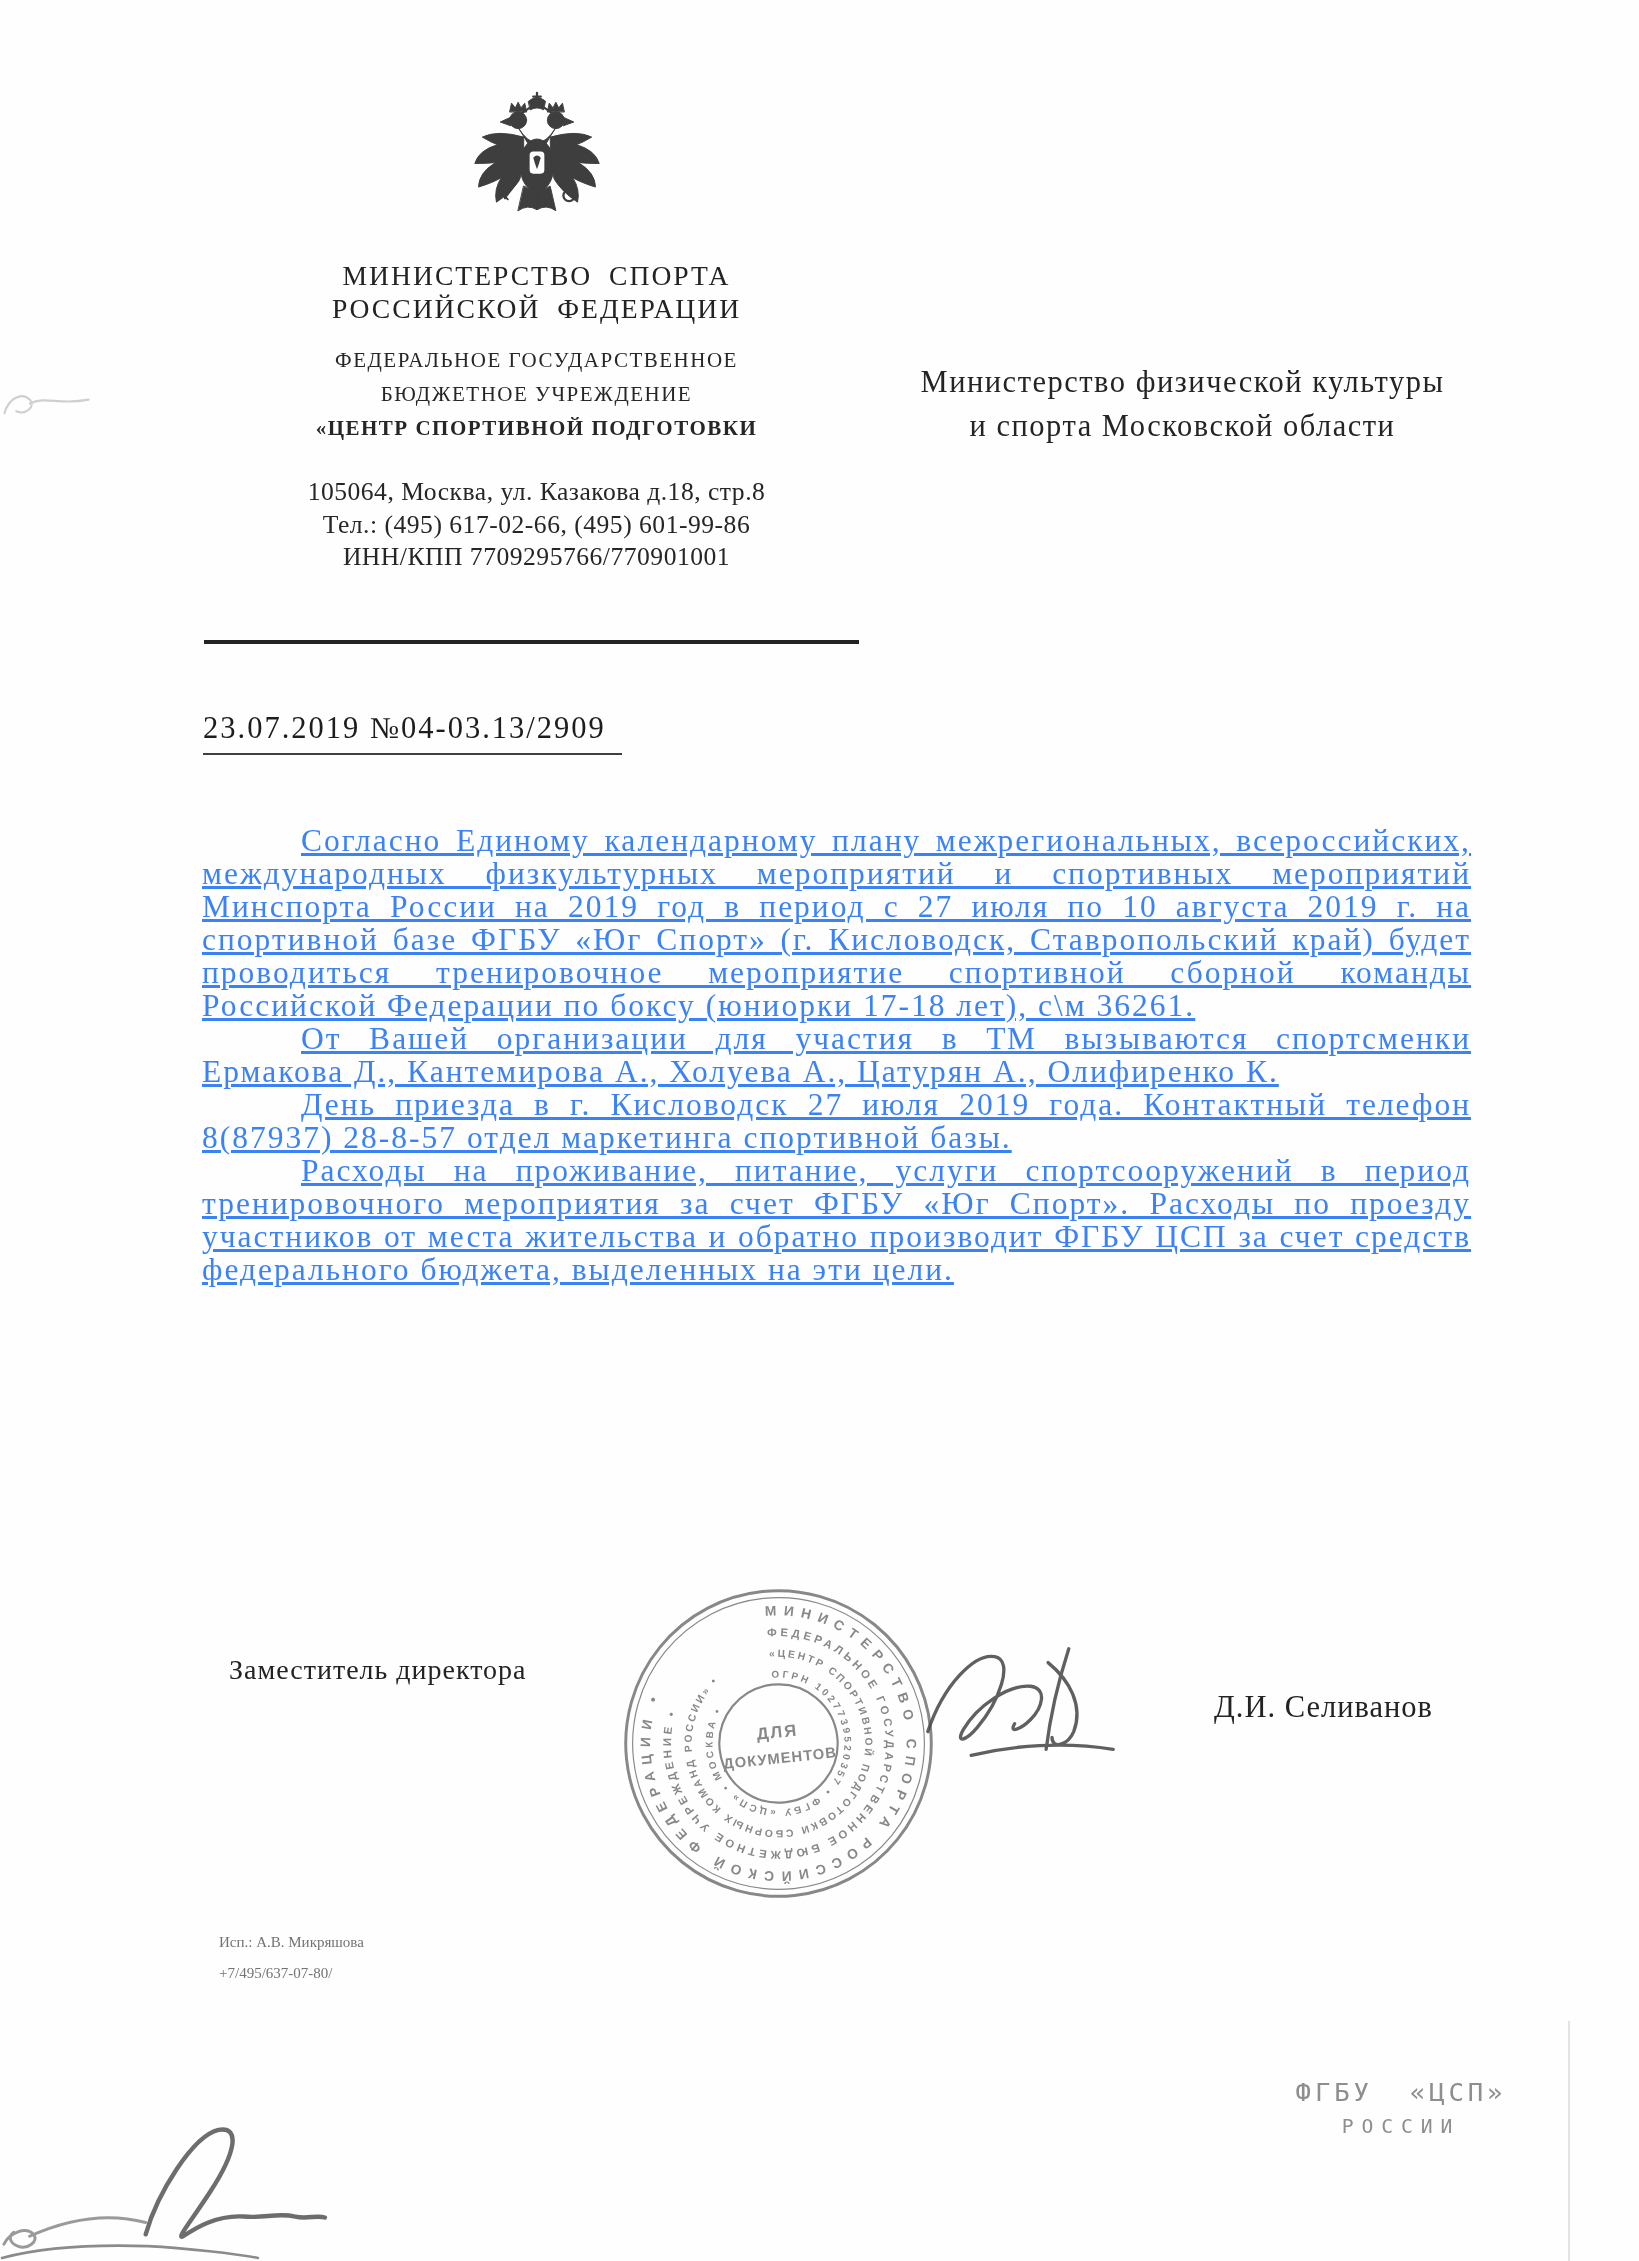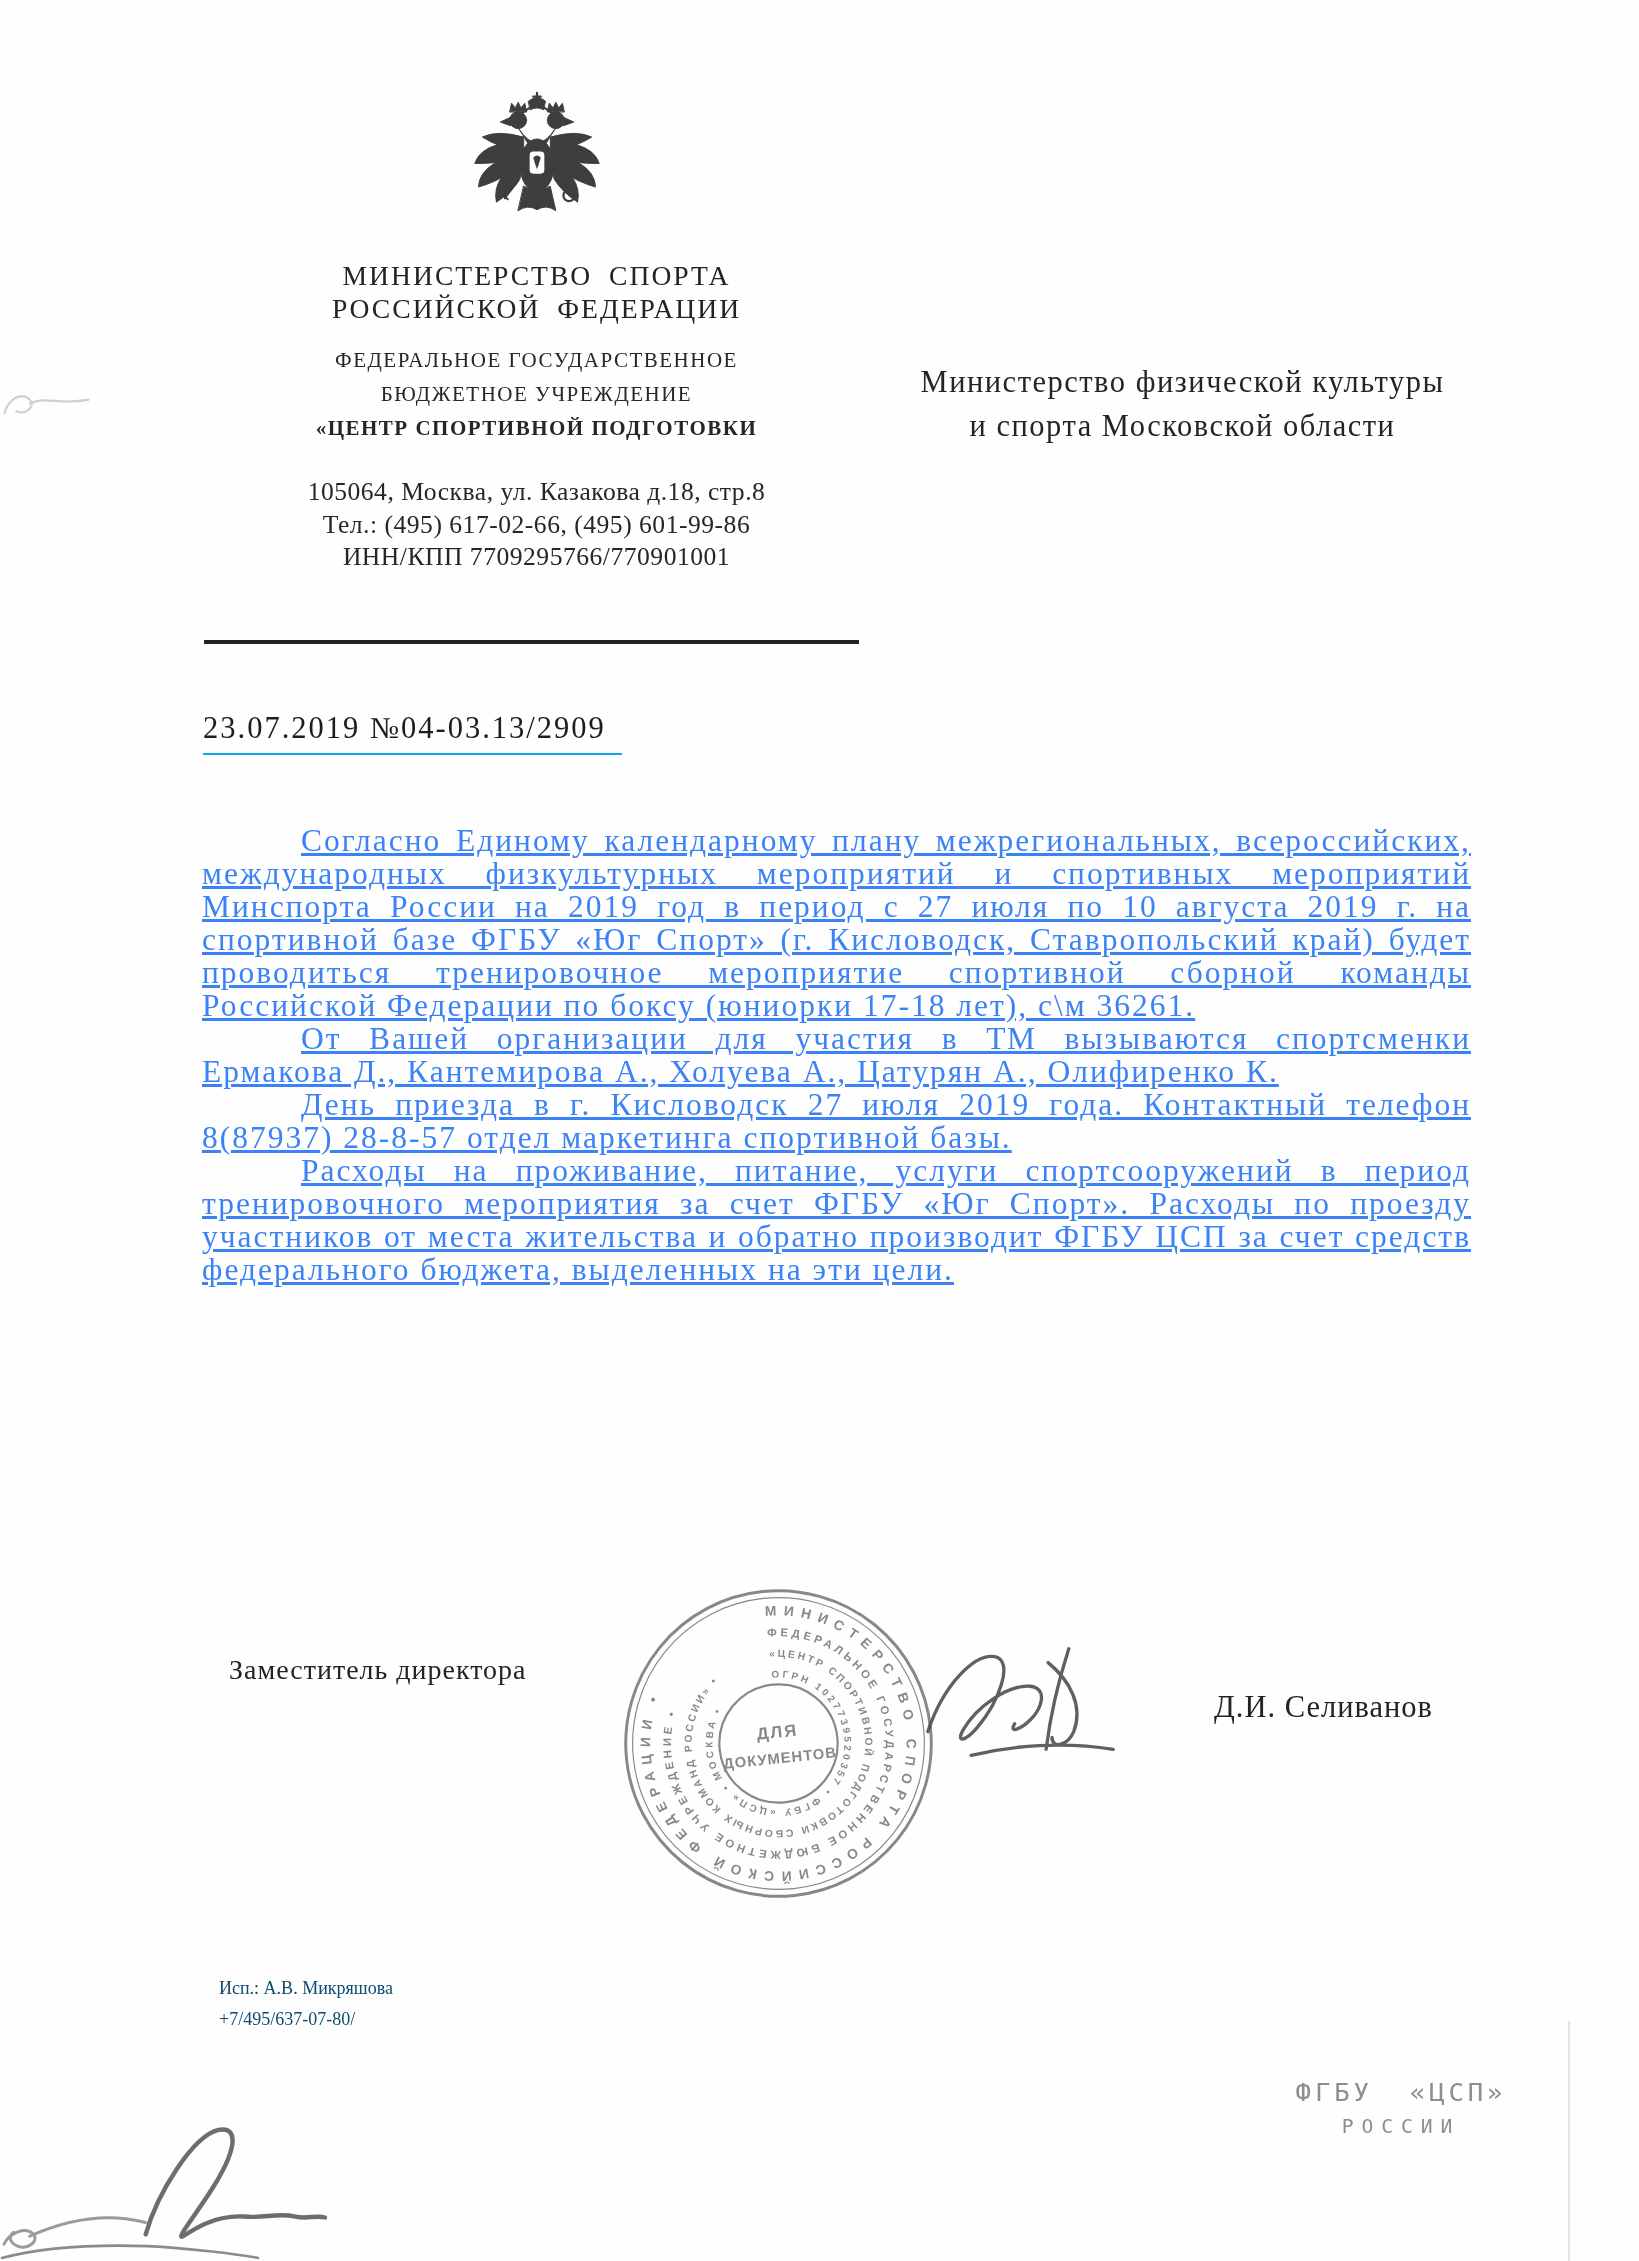--- a/index.html
+++ b/index.html
@@ -17,36 +17,36 @@
   .org .b{font-weight:bold;}
   .addr{margin-top:31.5px;font-size:25.6px;line-height:32.5px;letter-spacing:0.5px;color:#262626;}
 
   
   .addressee{position:absolute;left:877px;top:360px;width:611px;text-align:center;
     font-size:30.5px;line-height:44px;letter-spacing:1.5px;color:#242424;}
 
   
   .rule{position:absolute;left:204px;top:640px;width:655px;height:3.9px;background:#232323;}
   .ref{position:absolute;left:203px;top:711px;font-size:30.5px;letter-spacing:2px;
-    border-bottom:2px solid #0ea5e9;padding:0 15.8px 6.9px 0;color:#1d1d1d;}
+    border-bottom:2px solid #404040;padding:0 15.8px 6.9px 0;color:#1d1d1d;}
 
   
   .body-text{position:absolute;left:202px;top:824px;width:1269px;
     font-size:31.5px;line-height:33px;letter-spacing:2px;text-align:justify;color:#3b82f6;text-decoration:underline;}
   .body-text p{margin:0;text-indent:99px;}
 
   
   .sig-title{position:absolute;left:219px;top:1654px;font-size:28px;letter-spacing:1px;color:#232323;margin-left:10px;}
   .sig-name{position:absolute;left:1214px;top:1690px;font-size:30.5px;letter-spacing:1px;color:#232323;}
   .stamp-wrap{position:absolute;left:607px;top:1572px;width:343px;height:343px;
     transform:rotate(-6deg);opacity:0.88;}
   .director-sig{position:absolute;left:914px;top:1637px;}
 
   
-  .exec-note{position:absolute;left:219px;top:1973px;font-size:18px;line-height:30.5px;color:#0c4a6e;}
+  .exec-note{position:absolute;left:219px;top:1927px;font-size:15px;line-height:30.5px;color:#737373;}
   .exec-sig{position:absolute;left:0px;top:2116px;}
   .mail-stamp{position:absolute;left:1273px;top:2077px;width:256px;text-align:center;
     color:#8e8e8e;font-family:"DejaVu Sans Mono", monospace;font-weight:normal;}
   .mail-stamp .l1{font-size:25.6px;letter-spacing:3.9px;word-spacing:17.7px;}
   .mail-stamp .l2{font-size:19.7px;letter-spacing:7.9px;margin-top:7.9px;}
   .scan-line{position:absolute;left:1568px;top:2021px;width:2px;height:240px;background:#e3e3e3;}
   .margin-scribble{position:absolute;left:2px;top:384px;opacity:0.8;}
 </style>
 </head>
 <body>

